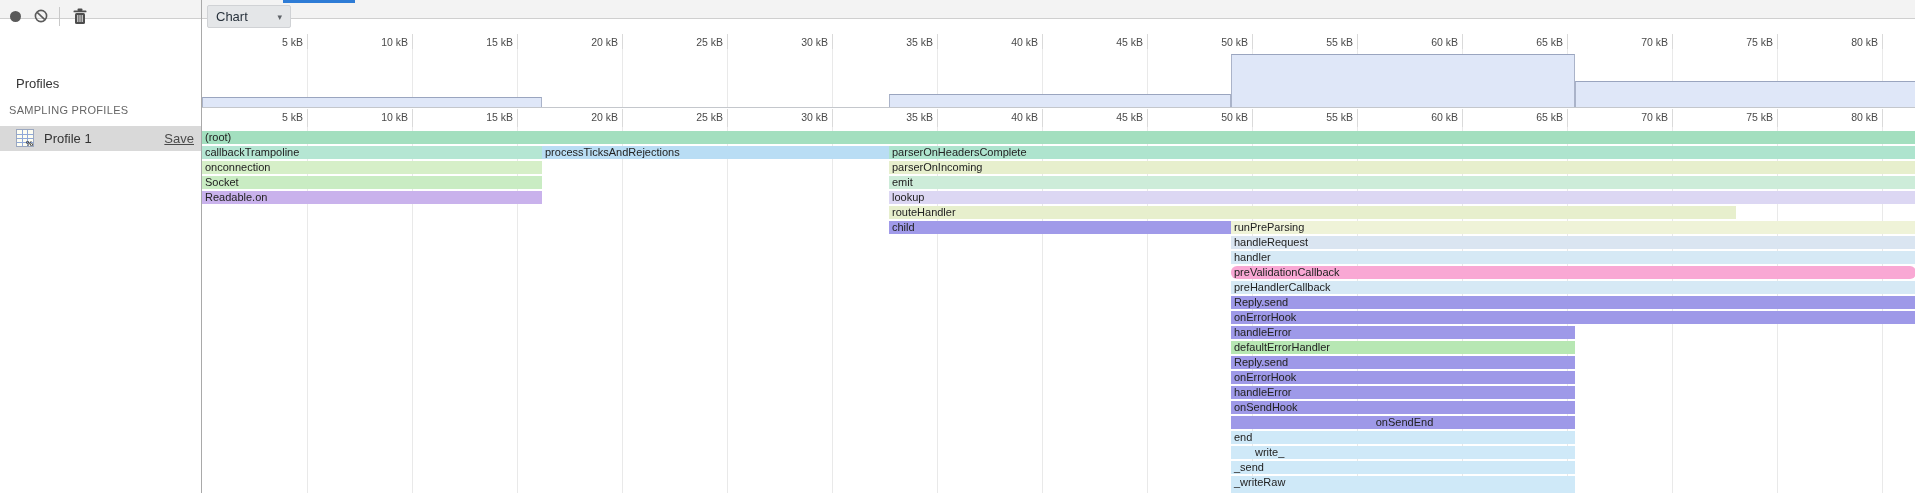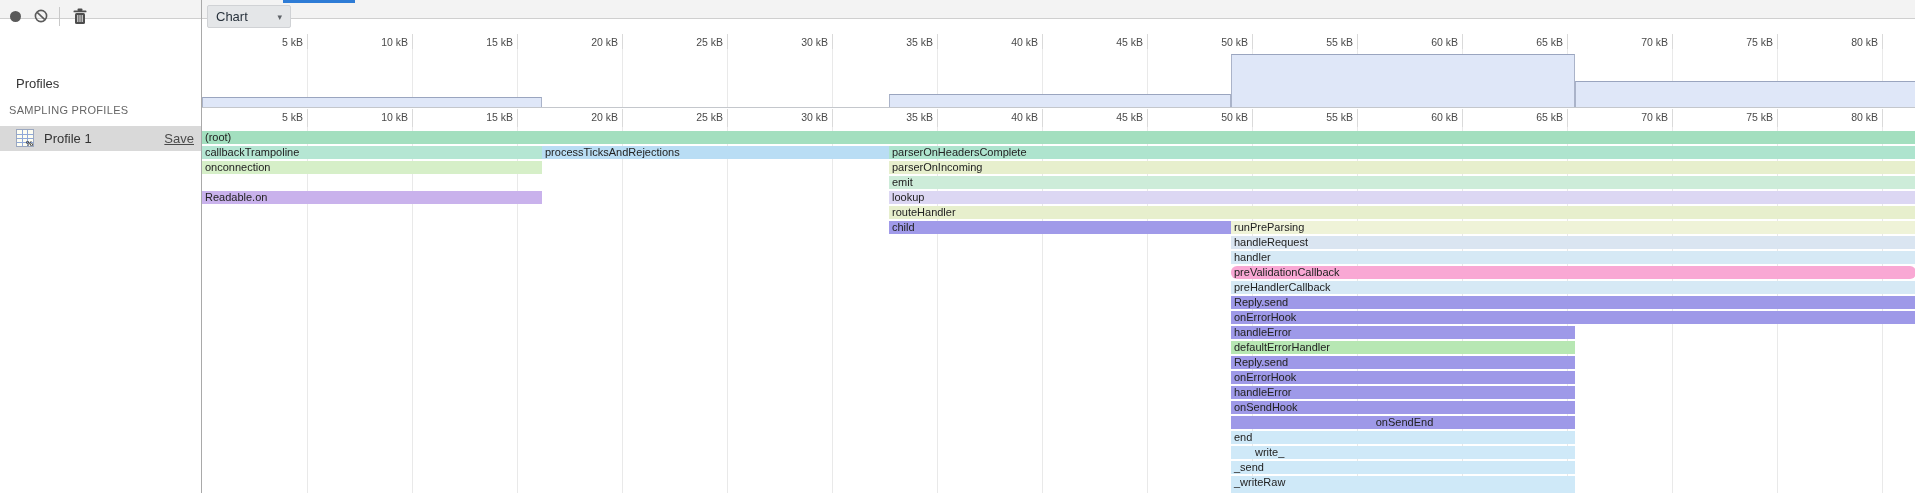--- a/index.html
+++ b/index.html
@@ -215,24 +215,25 @@
         <div class="grid-line" style="left: 1365px;"></div>
         <div class="grid-line" style="left: 1470px;"></div>
         <div class="grid-line" style="left: 1575px;"></div>
         <div class="grid-line" style="left: 1680px;"></div>
         <div class="bar" style="top: 4px; left: 0px; width: 1714px; background: rgb(163, 223, 191); height: 13px;">(root)</div>
         <div class="bar" style="top: 19px; left: 0px; width: 340px; background: rgb(181, 230, 211); height: 13px;">callbackTrampoline</div>
         <div class="bar" style="top: 19px; left: 340px; width: 347px; background: rgb(185, 221, 244); height: 13px;">processTicksAndRejections</div>
         <div class="bar" style="top: 19px; left: 687px; width: 1027px; background: rgb(174, 228, 206); height: 13px;">parserOnHeadersComplete</div>
         <div class="bar" style="top: 34px; left: 0px; width: 340px; background: rgb(214, 239, 200); height: 13px;">onconnection</div>
         <div class="bar" style="top: 34px; left: 687px; width: 1027px; background: rgb(231, 239, 205); height: 13px;">parserOnIncoming</div>
+        <div class="bar" style="top: 49px; left: 0px; width: 340px; background: rgb(201, 236, 195); height: 13px;">Socket</div>
         <div class="bar" style="top: 49px; left: 687px; width: 1027px; background: rgb(205, 236, 217); height: 13px;">emit</div>
         <div class="bar" style="top: 64px; left: 0px; width: 340px; background: rgb(201, 178, 236); height: 13px;">Readable.on</div>
         <div class="bar" style="top: 64px; left: 687px; width: 1027px; background: rgb(220, 215, 243); height: 13px;">lookup</div>
-        <div class="bar" style="top: 79px; left: 687px; width: 1027px; background: rgb(231, 239, 205); height: 13px;">routeHandler</div>
+        <div class="bar" style="top: 79px; left: 687px; width: 847px; background: rgb(231, 239, 205); height: 13px;">routeHandler</div>
         <div class="bar dotted" style="top: 94px; left: 687px; width: 342px; background: rgb(160, 154, 233); height: 13px;">child</div>
         <div class="bar" style="top: 94px; left: 1029px; width: 685px; background: rgb(239, 243, 216); height: 13px;">runPreParsing</div>
         <div class="bar" style="top: 109px; left: 1029px; width: 685px; background: rgb(218, 229, 241); height: 13px;">handleRequest</div>
         <div class="bar" style="top: 124px; left: 1029px; width: 685px; background: rgb(214, 233, 245); height: 13px;">handler</div>
         <div class="bar" style="top: 139px; left: 1029px; width: 685px; background: #f9a8d4; height: 13px; border-radius: 6px;">preValidationCallback</div>
         <div class="bar" style="top: 154px; left: 1029px; width: 685px; background: rgb(214, 233, 245); height: 13px;">preHandlerCallback</div>
         <div class="bar" style="top: 169px; left: 1029px; width: 685px; background: rgb(158, 153, 232); height: 13px;">Reply.send</div>
         <div class="bar" style="top: 184px; left: 1029px; width: 685px; background: rgb(158, 153, 232); height: 13px;">onErrorHook</div>
         <div class="bar" style="top: 199px; left: 1029px; width: 344px; background: rgb(158, 153, 232); height: 13px;">handleError</div>
         <div class="bar" style="top: 214px; left: 1029px; width: 344px; background: rgb(183, 231, 179); height: 13px;">defaultErrorHandler</div>

